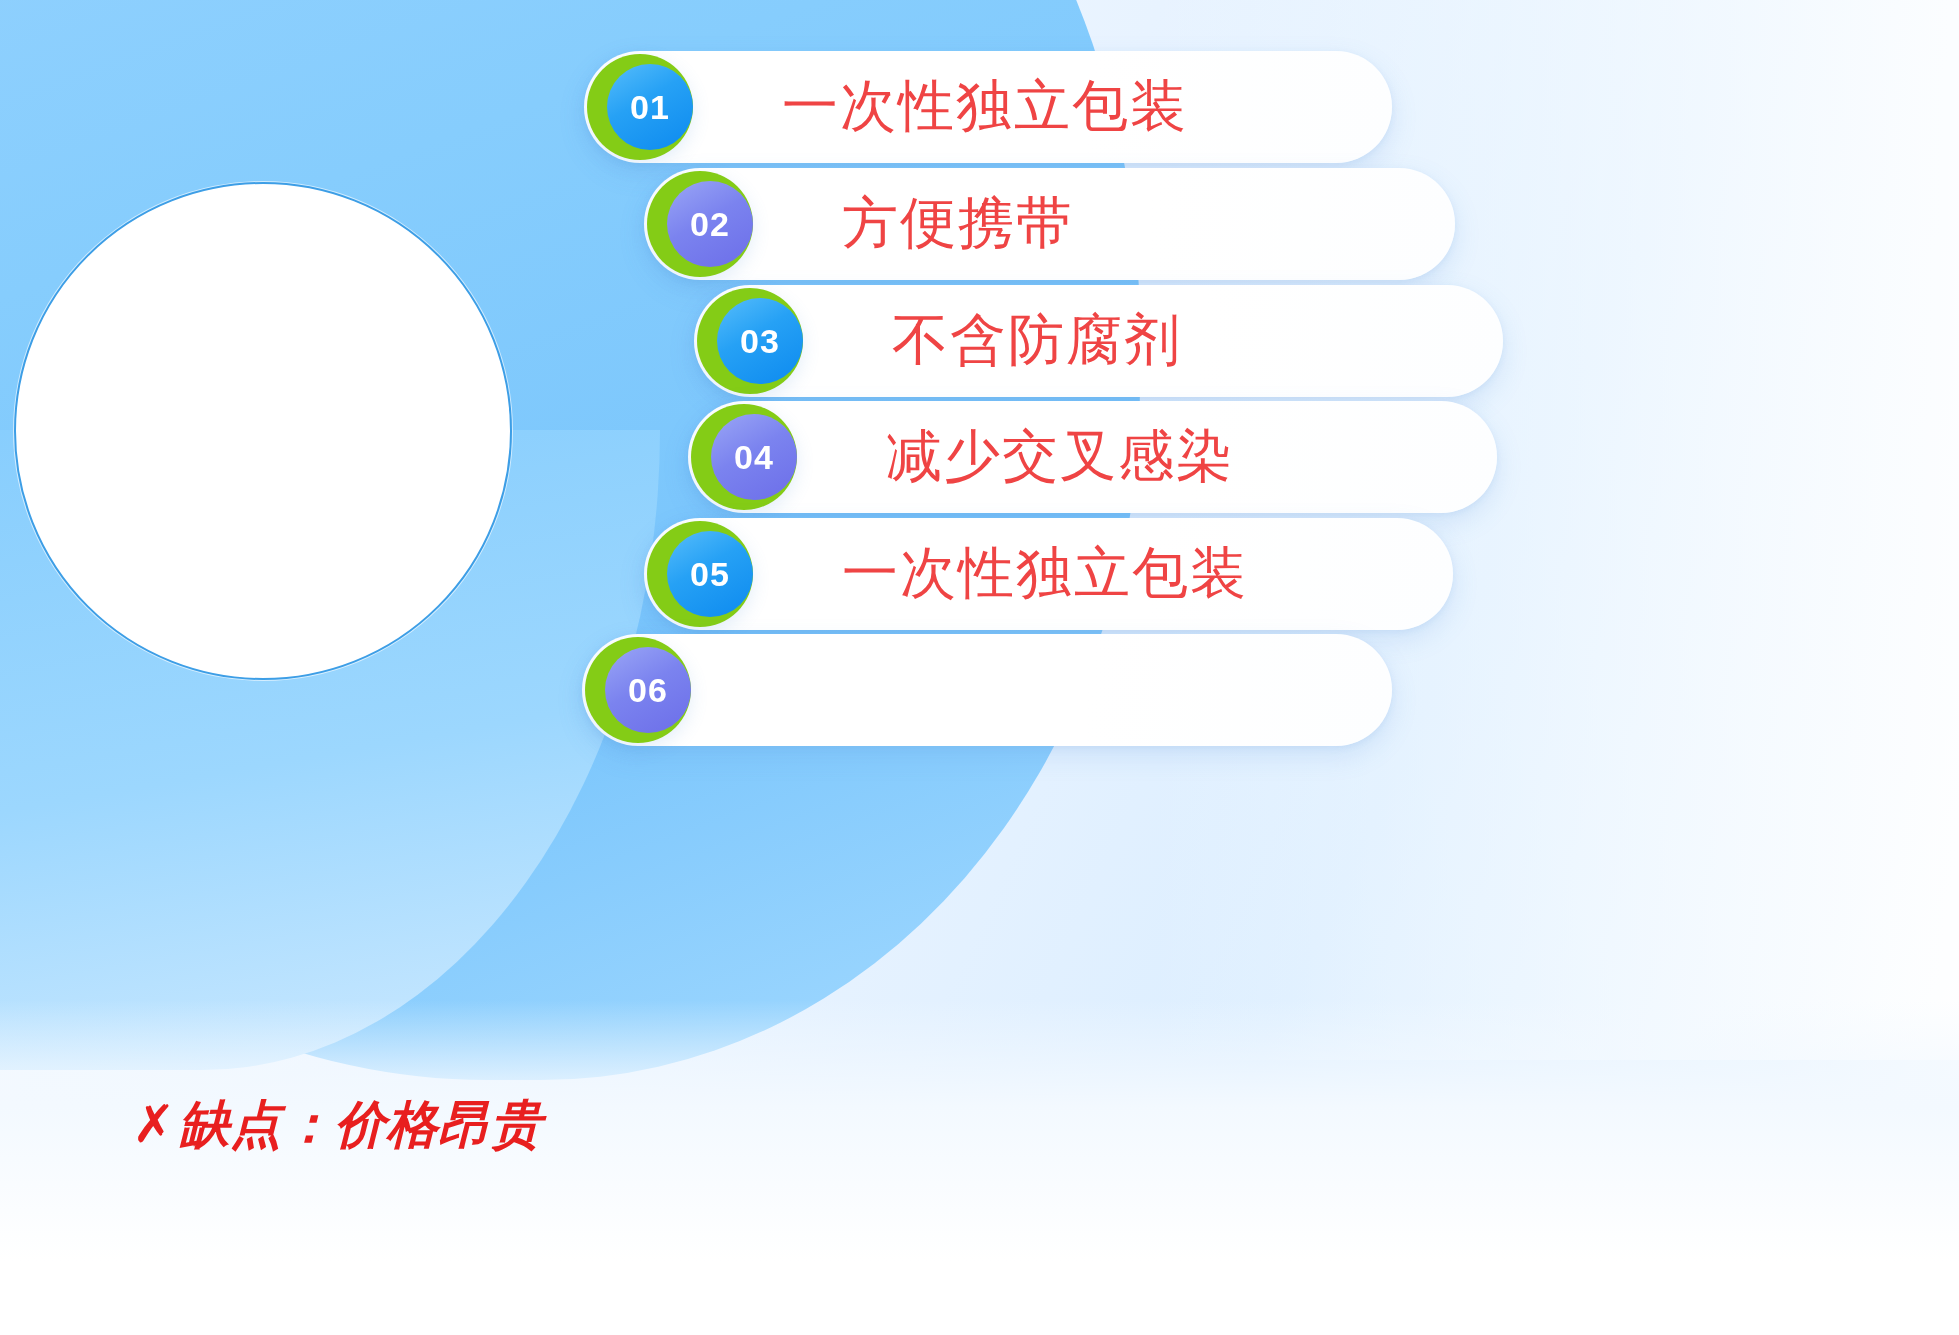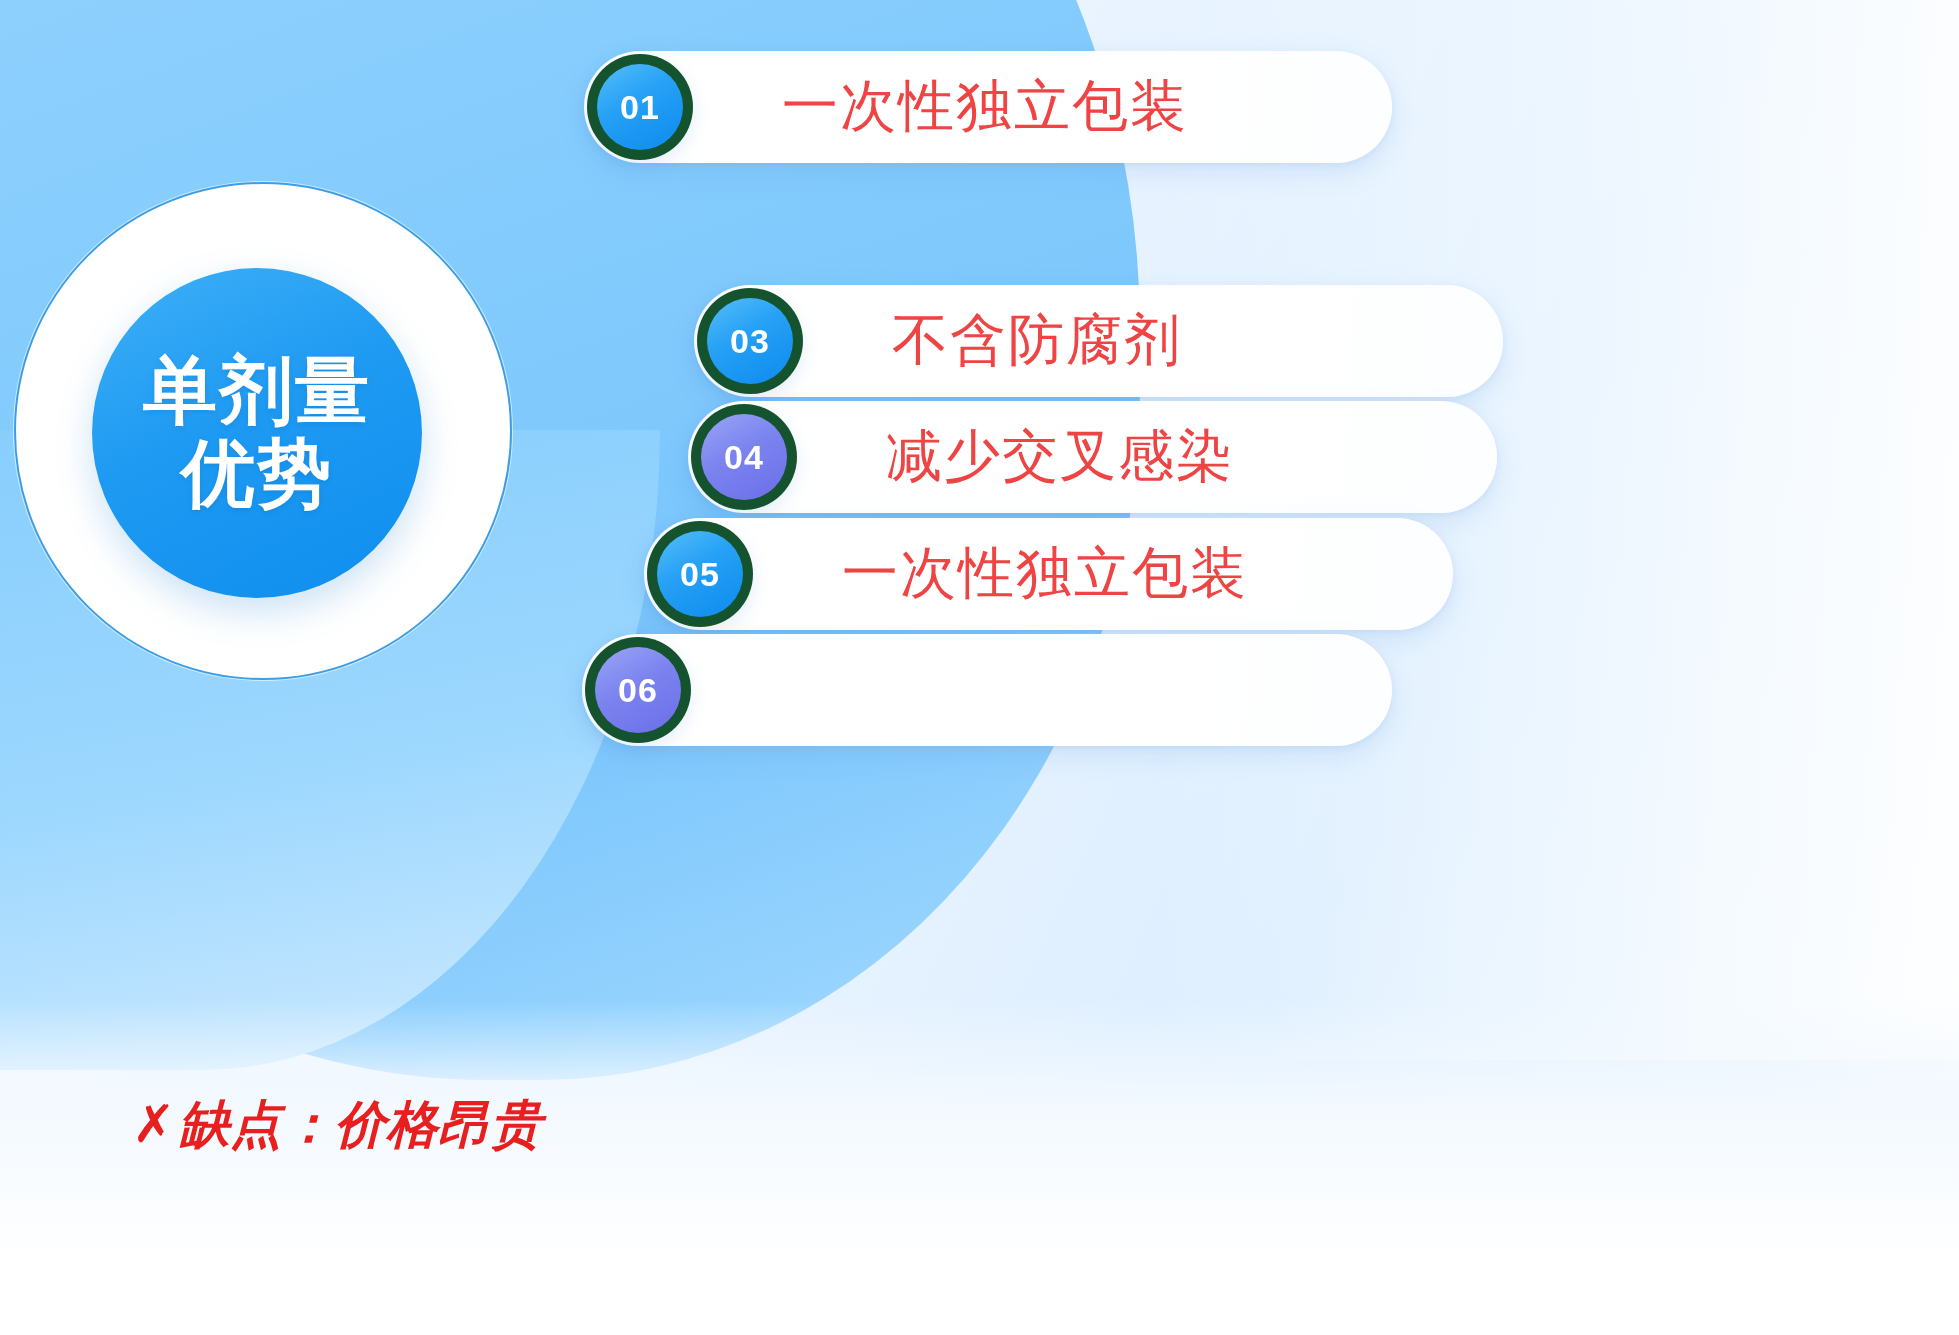--- a/index.html
+++ b/index.html
@@ -61,22 +61,22 @@
   .row{position:absolute;display:flex;align-items:center;}
   .pill{
     position:absolute;left:0;top:0;height:112px;
     background:linear-gradient(95deg,#ffffff 0%,#ffffff 62%,#fdfeff 100%);
     border-radius:56px;
     box-shadow:0 10px 26px rgba(86,150,220,.17), 0 2px 6px rgba(86,150,220,.10);
   }
   .badge-wrap{
     position:absolute;top:50%;transform:translateY(-50%);
     width:106px;height:106px;border-radius:50%;
-    background:#14532d;
-    display:flex;align-items:center;justify-content:center;
+    background:#84cc16;
+    display:flex;align-items:center;justify-content:flex-end;
     box-shadow:0 6px 18px rgba(86,150,220,.16);
   }
   .badge{
     width:86px;height:86px;border-radius:50%;
     display:flex;align-items:center;justify-content:center;
     color:#ffffff;font-size:34px;font-weight:bold;letter-spacing:1px;
   }
   .badge.blue{background:linear-gradient(150deg,#57bdfb 0%,#26a1f5 42%,#0d8aef 100%);}
   .badge.purple{background:linear-gradient(150deg,#9aa6f6 0%,#7b83ef 45%,#6c6ee9 100%);}
   .row-label{
@@ -101,33 +101,36 @@
 <body>
 
 <div id="bg-base"></div>
 <div id="bg-blob2"></div>
 <div id="bg-blob3"></div>
 <div id="bg-fade-right"></div>
 <div id="bg-fade-bottom"></div>
 
 <div id="hero">
   <div id="hero-ring"></div>
-  <div id="hero-disc">
-    <div class="hero-line">单剂量</div>
-    <div class="hero-line">优势</div>
-  </div>
 </div>
 
 <div id="rows">
     <div class="row" style="left: 584px; top: 51px; width: 808px; height: 112px;">
       <div class="pill" style="width: 808px;"></div>
       <div class="badge-wrap" style="left: 3px;">
         <div class="badge blue">01</div>
       </div>
       <div class="row-label" style="left: 198px;">一次性独立包装</div>
+    </div>
+    <div class="row" style="left: 644px; top: 168px; width: 811px; height: 112px;">
+      <div class="pill" style="width: 811px;"></div>
+      <div class="badge-wrap" style="left: 3px;">
+        <div class="badge purple">02</div>
+      </div>
+      <div class="row-label" style="left: 198px;">方便携带</div>
     </div>
     <div class="row" style="left: 694px; top: 285px; width: 809px; height: 112px;">
       <div class="pill" style="width: 809px;"></div>
       <div class="badge-wrap" style="left: 3px;">
         <div class="badge blue">03</div>
       </div>
       <div class="row-label" style="left: 198px;">不含防腐剂</div>
     </div>
     <div class="row" style="left: 688px; top: 401px; width: 809px; height: 112px;">
       <div class="pill" style="width: 809px;"></div>

